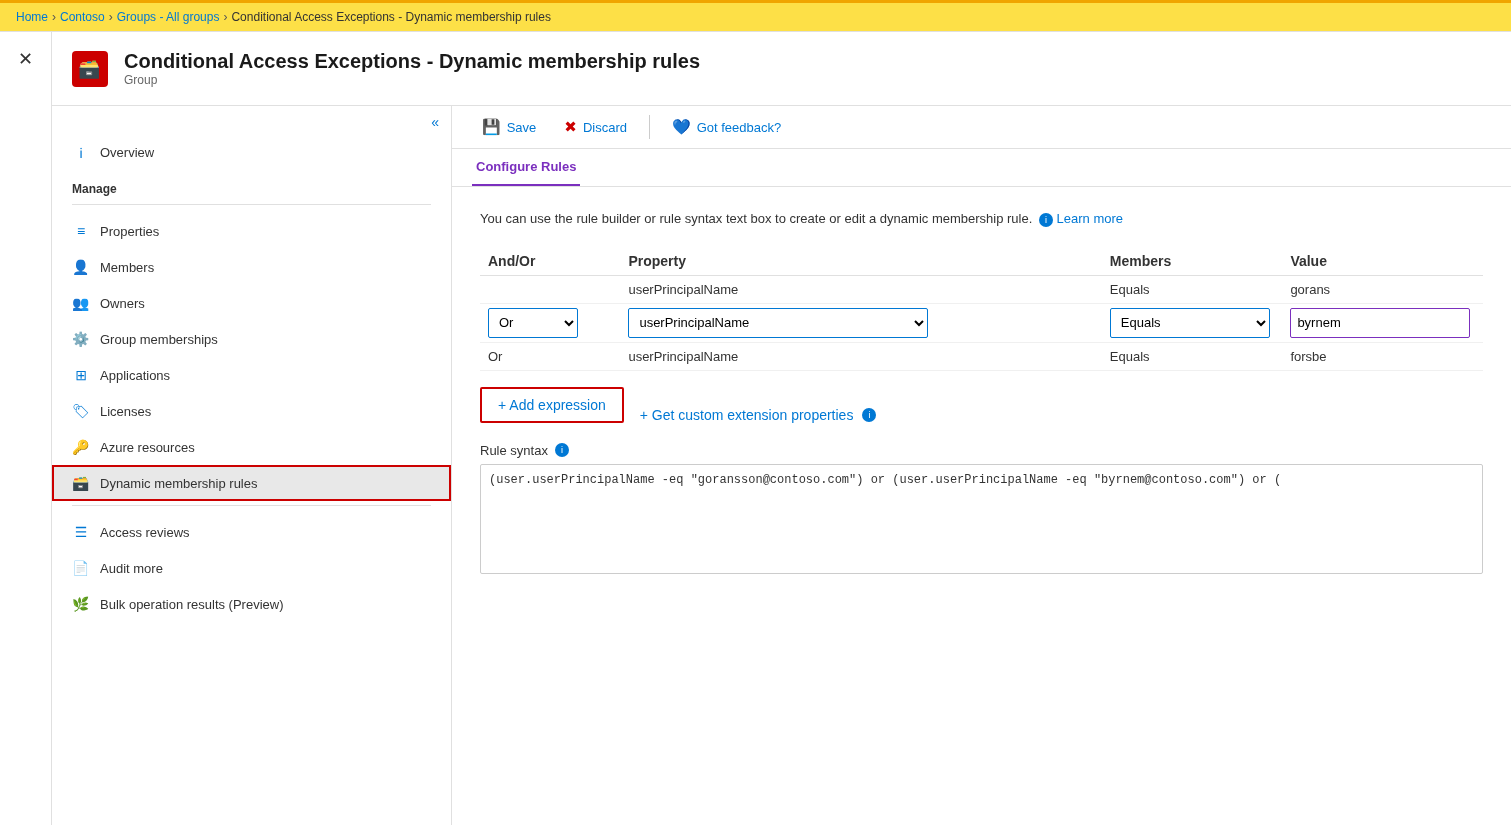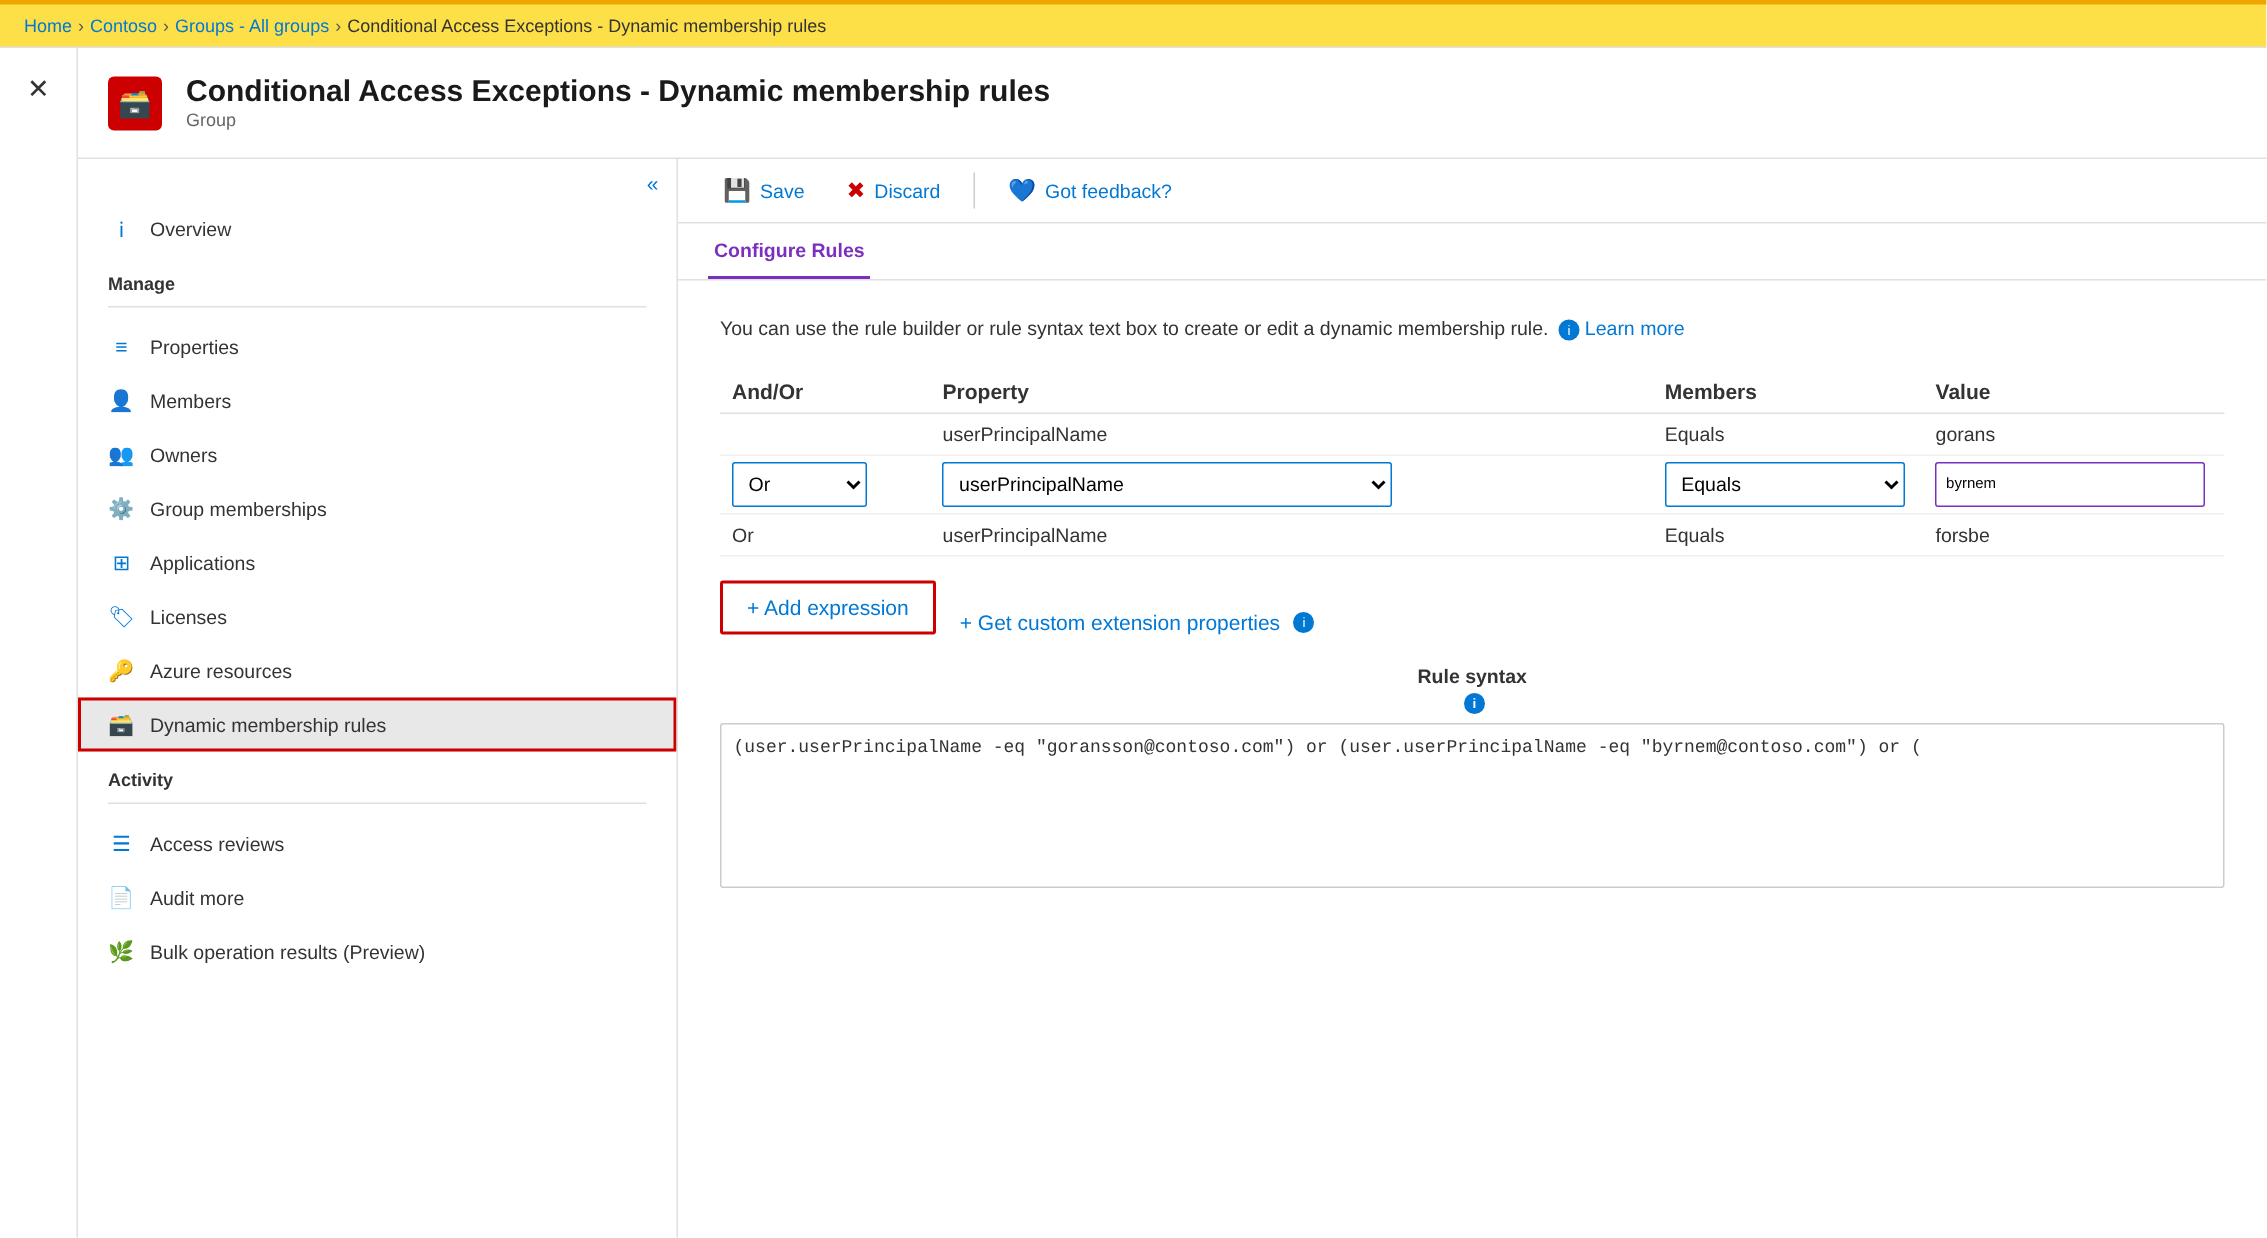--- a/index.html
+++ b/index.html
@@ -262,21 +262,21 @@
       cursor: pointer;
       outline: none;
     }
     .property-select { width: 300px; }
     .operator-select { width: 160px; }
     .value-input {
       height: 30px;
       border: 1px solid #7b2fbe;
       border-radius: 2px;
       padding: 2px 6px;
-      font-size: 10px;
+      font-size: 13px;
       width: 180px;
       outline: none;
     }
     .andor-select { width: 90px; }
 
     
     .actions-row {
       display: flex;
       align-items: flex-end;
       gap: 16px;
@@ -301,27 +301,26 @@
       font-size: 14px;
       color: #0078d4;
       cursor: pointer;
       background: none;
       border: none;
     }
 
     
     .rule-syntax-section {}
     .rule-syntax-label {
-      font-weight: 700;
+      font-weight: 400;
       font-size: 13px;
       margin-bottom: 6px;
       display: flex;
       align-items: center;
       gap: 4px;
-      flex-direction: column;
     }
     .rule-syntax-textarea {
       width: 100%;
       height: 110px;
       border: 1px solid #ccc;
       border-radius: 2px;
       padding: 8px;
       font-size: 12px;
       font-family: 'Courier New', monospace;
       resize: none;
@@ -409,21 +408,20 @@
       <div class="sidebar-item">
         <div class="sidebar-icon" style="color:#f0a500;">🔑</div>
         <span>Azure resources</span>
       </div>
 
       <div class="sidebar-item active-border">
         <div class="sidebar-icon" style="color:#c00;">🗃️</div>
         <span>Dynamic membership rules</span>
       </div>
 
-      <div class="section-label">Activity</div>
       <div class="section-divider"></div>
 
       <div class="sidebar-item">
         <div class="sidebar-icon" style="color:#0078d4;">☰</div>
         <span>Access reviews</span>
       </div>
 
       <div class="sidebar-item">
         <div class="sidebar-icon" style="color:#0078d4;">📄</div>
         <span>Audit more</span>

